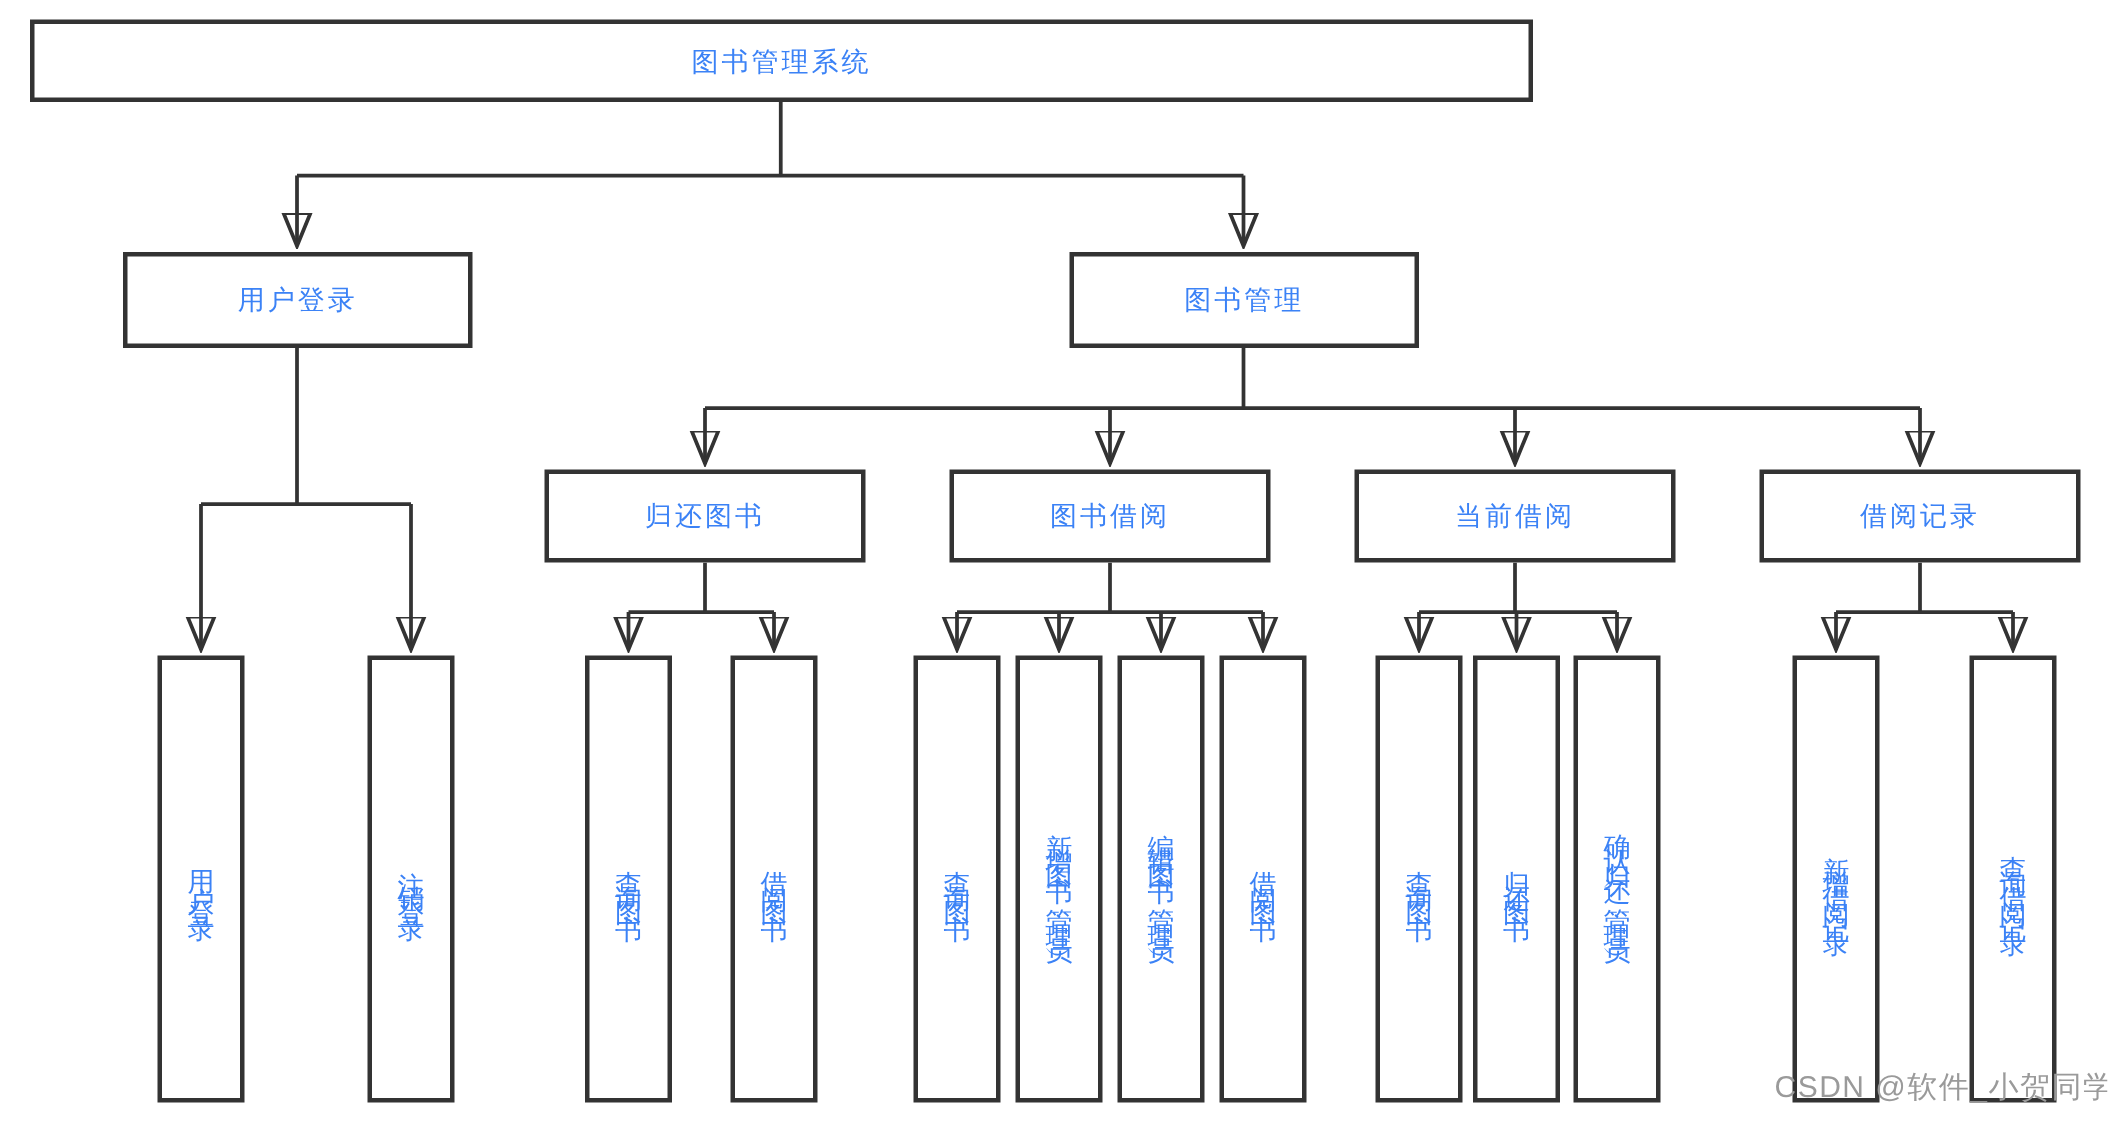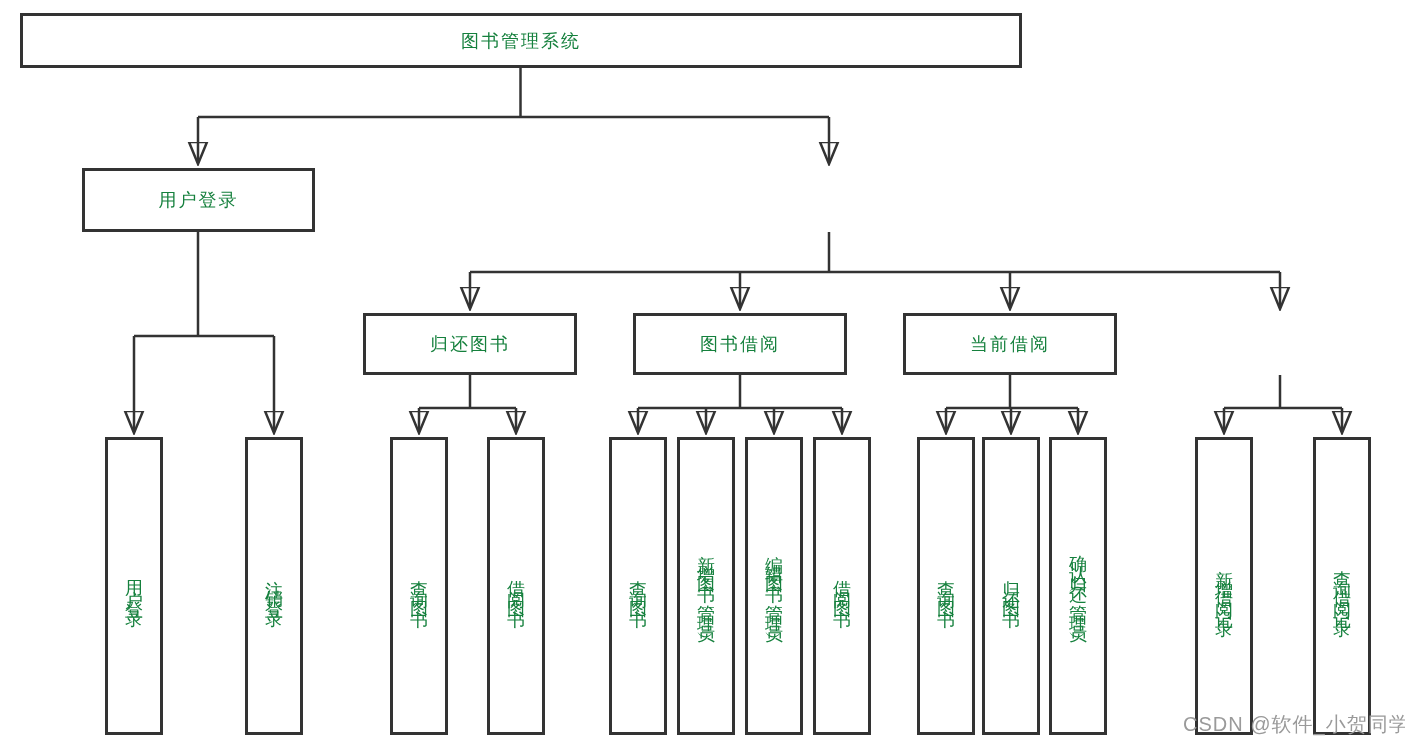--- a/index.html
+++ b/index.html
@@ -19,21 +19,21 @@
   #connectors path {
     stroke: #333333;
     stroke-width: 2.5;
     fill: none;
   }
   .box {
     position: absolute;
     box-sizing: border-box;
     background: #ffffff;
     border: 3px solid #333333;
-    color: #15803d;
+    color: #3b82f6;
     display: flex;
     align-items: center;
     justify-content: center;
     font-size: 18px;
     letter-spacing: 2px;
     white-space: nowrap;
   }
   .box.root   { left: 20px;  top: 13px;  width: 1002px; height: 55px; }
   .box.lvl2a  { left: 82px;  top: 168px; width: 233px;  height: 64px; }
   .box.lvl2b  { left: 713px; top: 168px; width: 233px;  height: 64px; }
@@ -127,30 +127,36 @@
     <path d="M1342 408 V431" marker-end="url(#ah)"></path>
   </svg>
 
   <div class="box root">
     <span>图书管理系统</span>
   </div>
 
   <div class="box lvl2a">
     <span>用户登录</span>
   </div>
+  <div class="box lvl2b">
+    <span>图书管理</span>
+  </div>
 
   <div class="box lvl3 l3-1">
     <span>归还图书</span>
   </div>
   <div class="box lvl3 l3-2">
     <span>图书借阅</span>
   </div>
   <div class="box lvl3 l3-3">
     <span>当前借阅</span>
   </div>
+  <div class="box lvl3 l3-4">
+    <span>借阅记录</span>
+  </div>
 
   <div class="box leaf lf-1">
     <span>用户登录</span>
   </div>
   <div class="box leaf lf-2">
     <span>注销登录</span>
   </div>
 
   <div class="box leaf lf-3">
     <span>查询图书</span>

